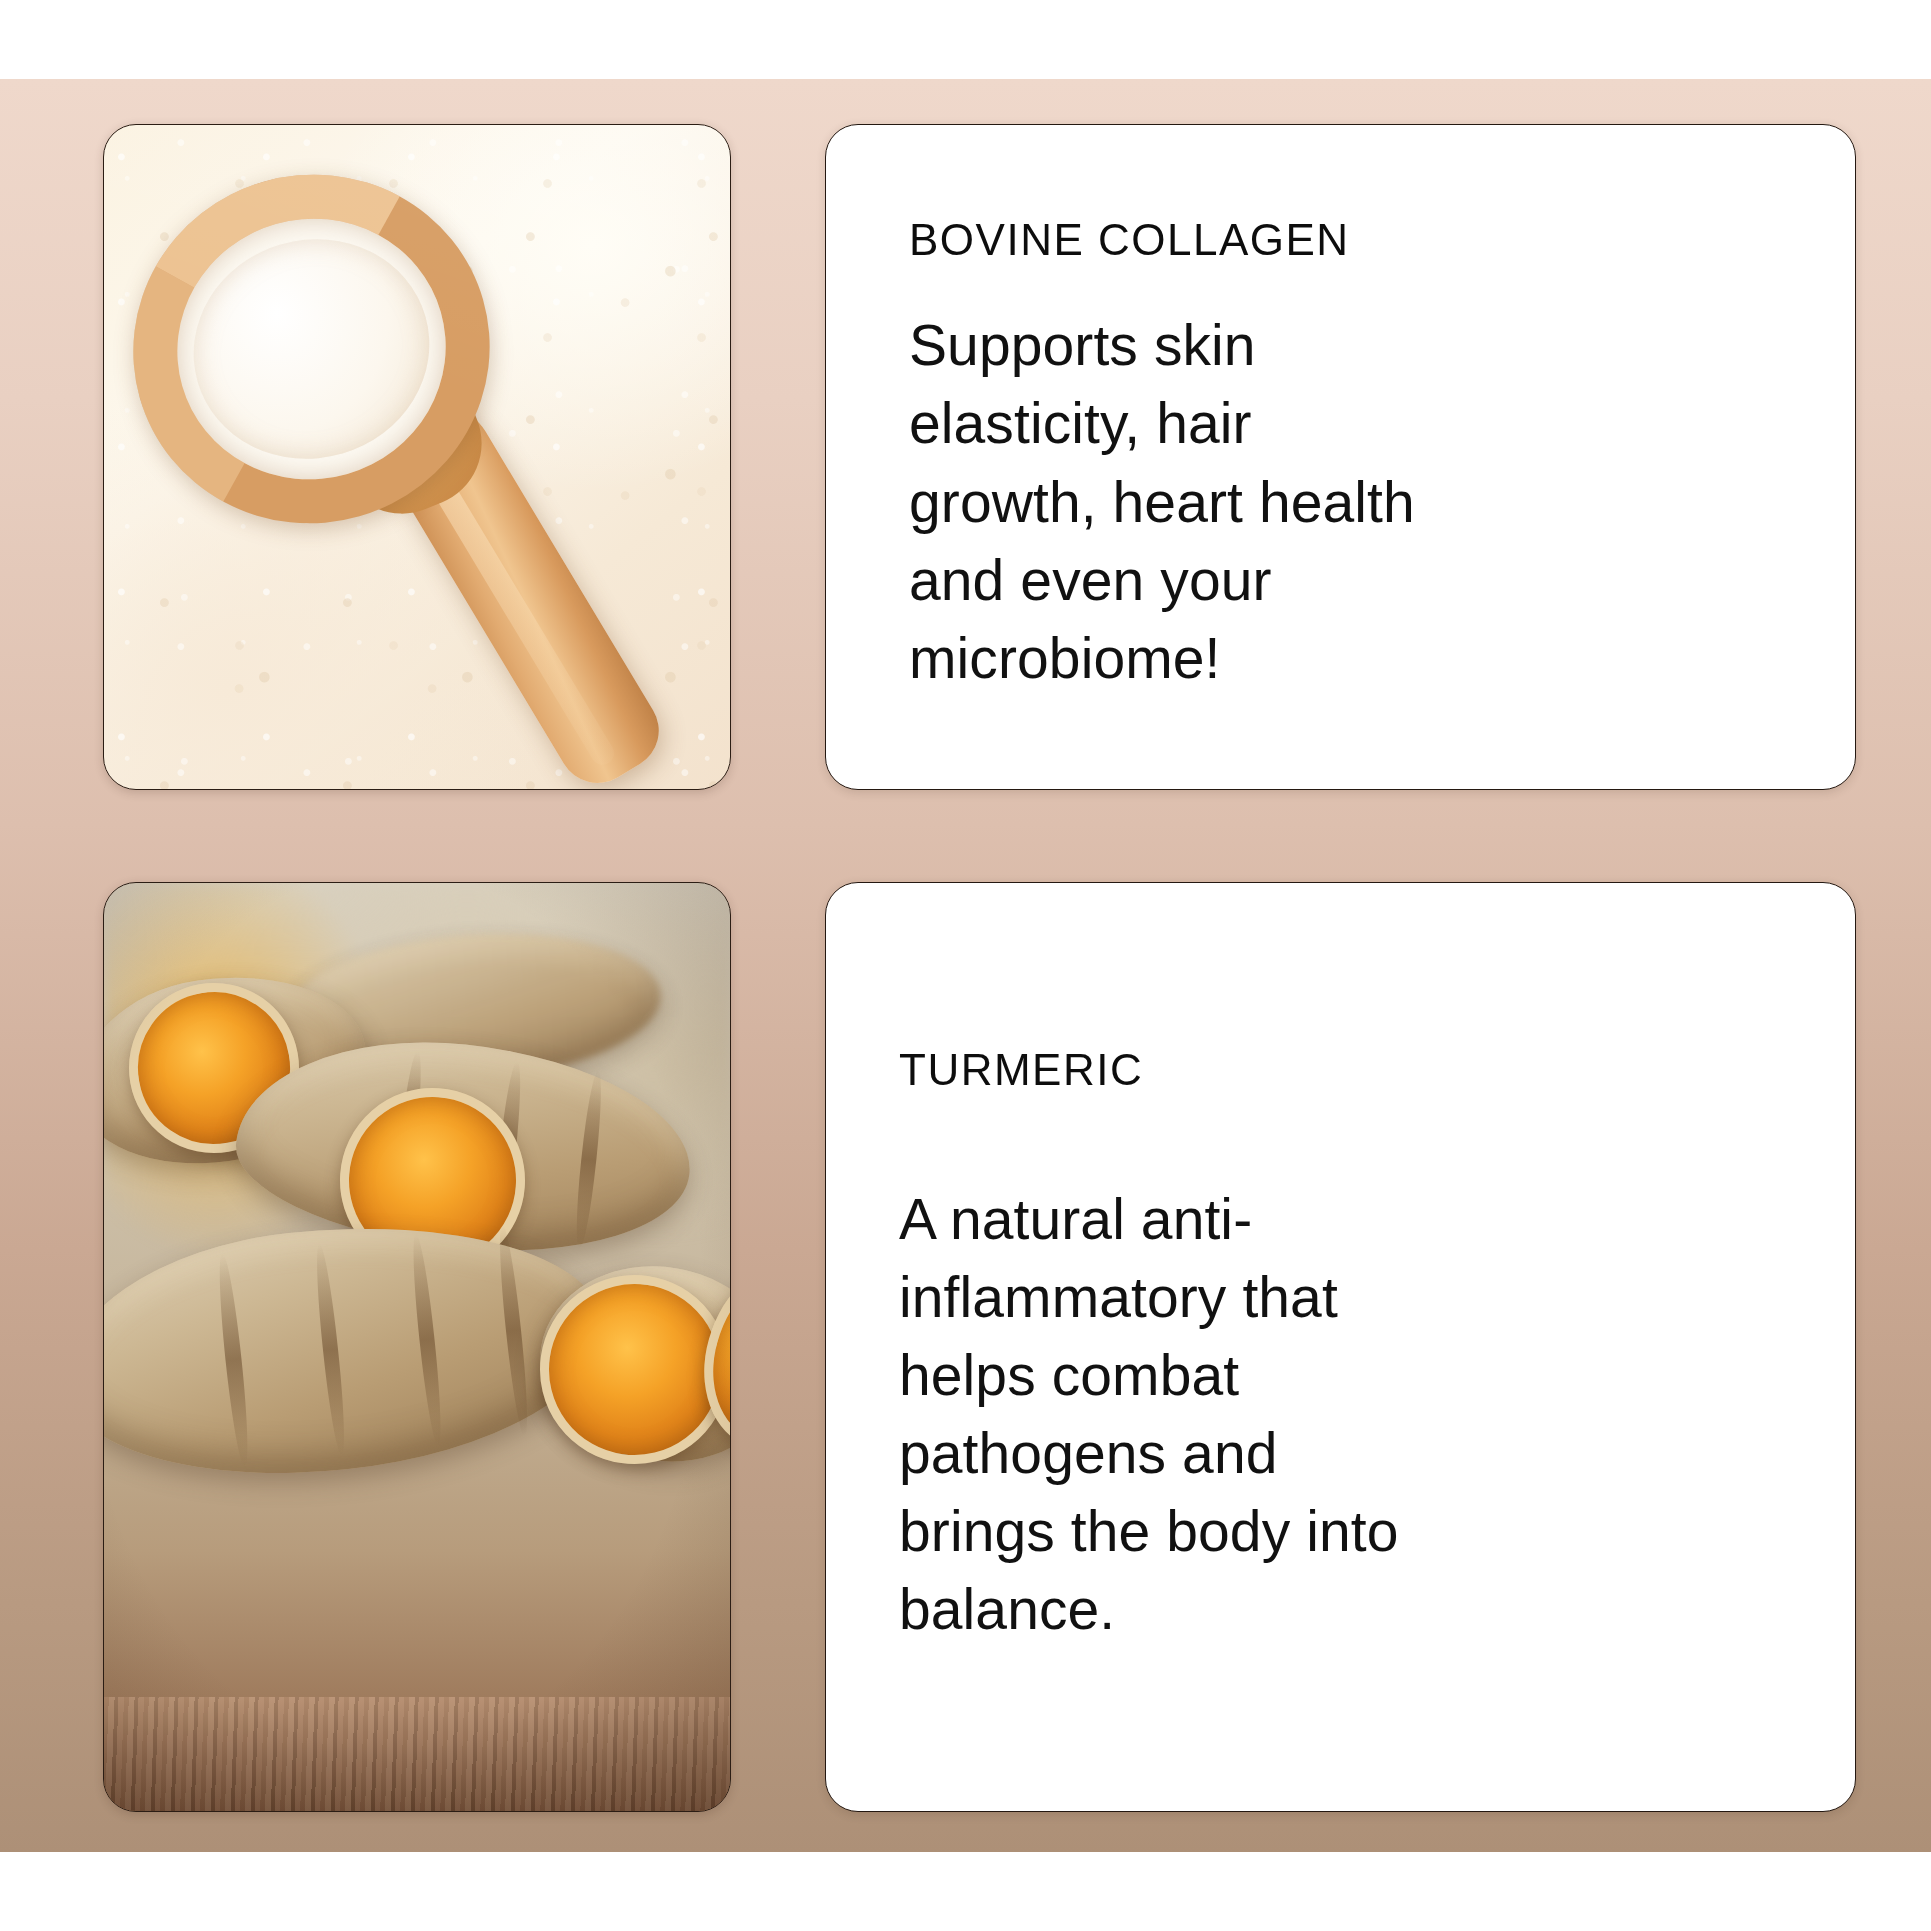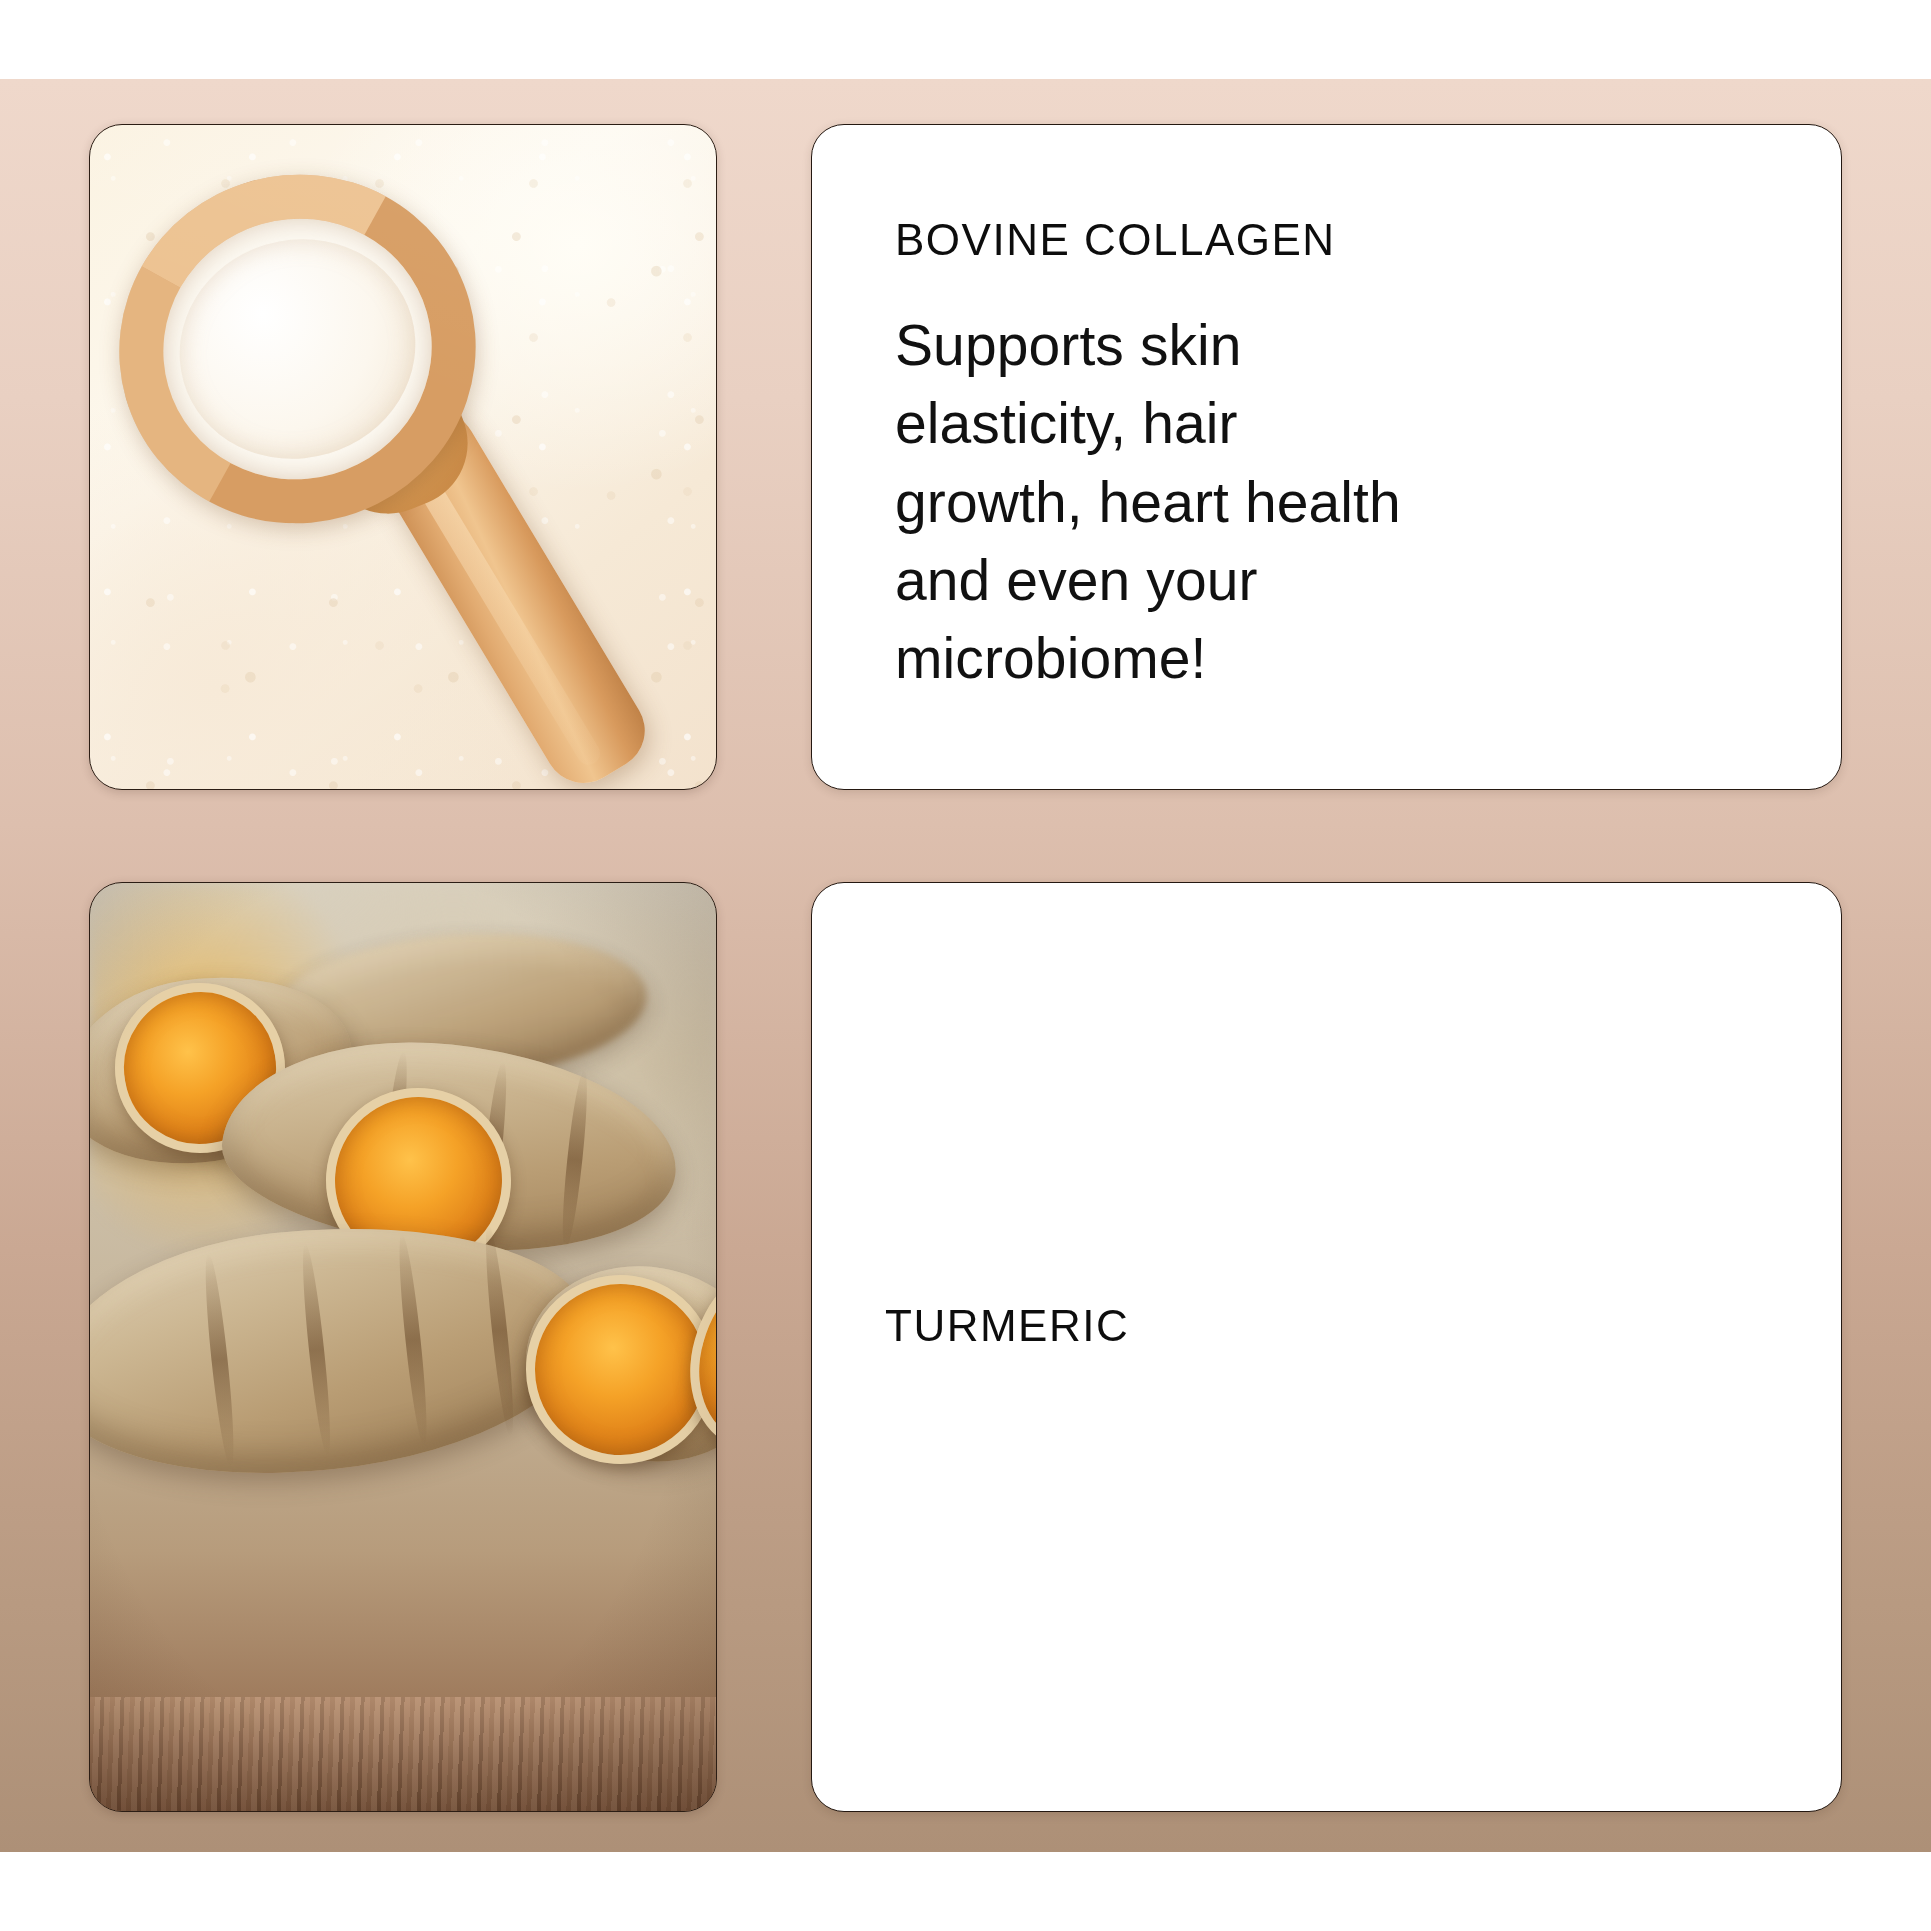--- a/index.html
+++ b/index.html
@@ -34,21 +34,21 @@
         #e9d0c2 18%,
         #ddbfae 42%,
         #caa893 66%,
         #b89a81 86%,
         #ad9077 100%);
   }
 
   
   .grid {
     position: absolute;
-    left: 89px;
+    left: 103px;
     top: 124px;
     width: 1753px;
     height: 1688px;
     display: grid;
     grid-template-columns: 628px 1fr;
     grid-template-rows: 666px 1fr;
     column-gap: 94px;
     row-gap: 92px;
   }
 
@@ -369,17 +369,18 @@
       <div class="root r-right"></div>
       <div class="cut c3"></div>
       <div class="cut c4"></div>
 
       <div class="tm-wood"></div>
       <div class="tm-vignette"></div>
     </div>
 
     <div class="card text-card turmeric">
       <h2 class="card-heading">TURMERIC</h2>
+      <p class="card-body">A natural anti-inflammatory that helps combat pathogens and brings the body into balance.</p>
     </div>
 
   </div>
 </div>
 
 
 </body></html>

